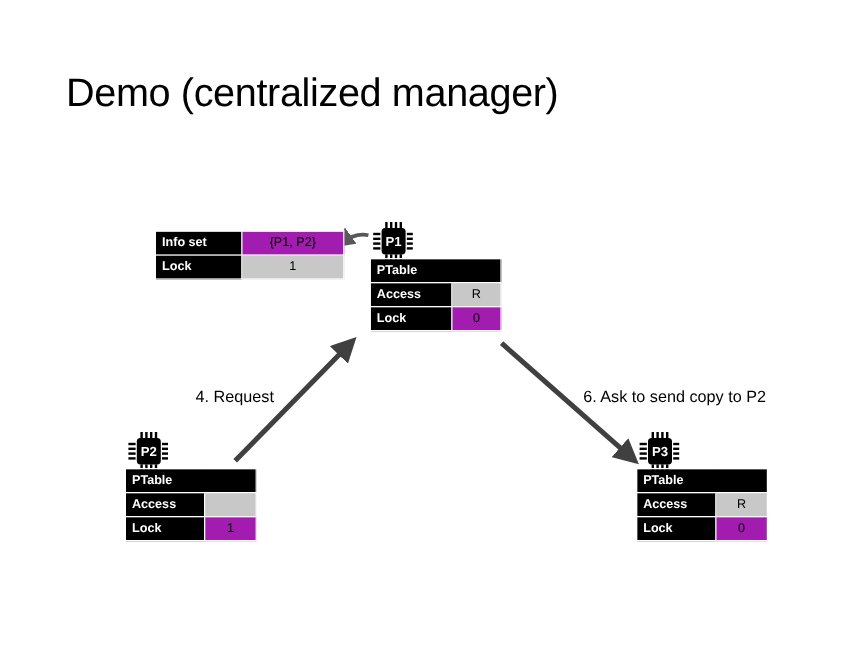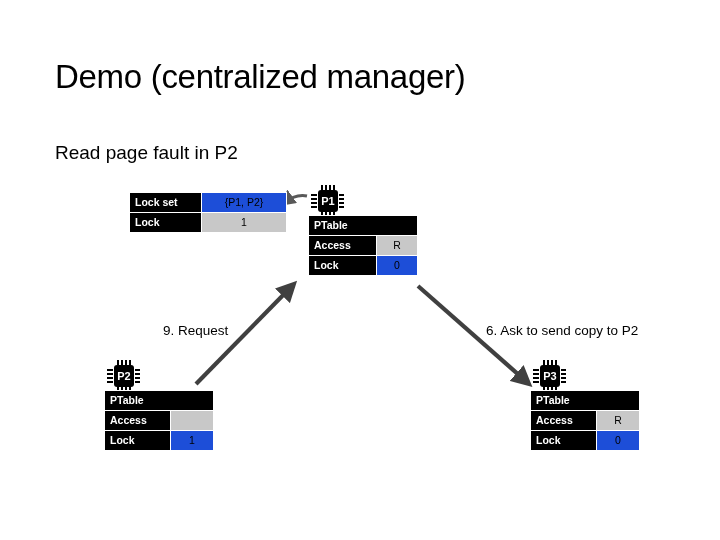--- a/index.html
+++ b/index.html
@@ -75,21 +75,21 @@
     color: #000000;
     font-size: 10.5px;
     font-weight: normal;
     padding: 3px 4px;
     text-align: center;
     border: 1px solid #ffffff;
     line-height: 13px;
     white-space: nowrap;
   }
   .val-dark  { background: #c8c8c8; }
-  .val-light { background: #1d4ed8; }
+  .val-light { background: #a21caf; }
 
   
   #info-table      { left: 129px; top: 192px; }
   #p1-table        { left: 308px; top: 215px; }
   #p2-table        { left: 104px; top: 390px; }
   #p3-table        { left: 530px; top: 390px; }
 
   #info-table .lbl-cell { width: 66px; }
   #info-table .val-cell { width: 76px; }
   #info-table .hdr-cell { width: 152px; }
@@ -136,47 +136,46 @@
     pointer-events: none;
   }
 </style>
 </head>
 <body>
 
 <div id="slide">
 
   <div class="slide-title">Demo (centralized manager)</div>
 
-  <div class="slide-subtitle">Read page fault in P2</div>
 
   <svg id="arrow-layer" viewBox="0 0 720 540" xmlns="http://www.w3.org/2000/svg">
     <defs>
       <marker id="ah" markerWidth="5" markerHeight="5" refX="3.6" refY="2.5" orient="auto" markerUnits="strokeWidth">
         <path d="M0,0 L5,2.5 L0,5 z" fill="#404040"></path>
       </marker>
       <marker id="ah-small" markerWidth="5.5" markerHeight="5.5" refX="3.8" refY="2.75" orient="auto" markerUnits="strokeWidth">
         <path d="M0,0 L5.5,2.75 L0,5.5 z" fill="#595959"></path>
       </marker>
     </defs>
 
     <line x1="196" y1="384" x2="293" y2="285" stroke="#404040" stroke-width="4.2" marker-end="url(#ah)"></line>
 
     <line x1="418" y1="286" x2="528" y2="383" stroke="#404040" stroke-width="4.2" marker-end="url(#ah)"></line>
 
     <path d="M307,196 C298,194 290,198 283,203" stroke="#595959" stroke-width="3" fill="none" marker-end="url(#ah-small)"></path>
   </svg>
 
-  <div class="arrow-label" id="label-request">9. Request</div>
+  <div class="arrow-label" id="label-request">4. Request</div>
 
   <div class="arrow-label" id="label-ask">6. Ask to send copy to P2</div>
 
   <table class="tbl" id="info-table">
     <tbody>
     <tr>
-      <td class="lbl-cell">Lock set</td>
+      <td class="lbl-cell">Info set</td>
       <td class="val-cell val-light">{P1, P2}</td>
     </tr>
     <tr>
       <td class="lbl-cell">Lock</td>
       <td class="val-cell val-dark">1</td>
     </tr>
   </tbody>
     </table>
 
   <svg class="chip" id="chip-p1" viewBox="0 0 34 32" xmlns="http://www.w3.org/2000/svg">

